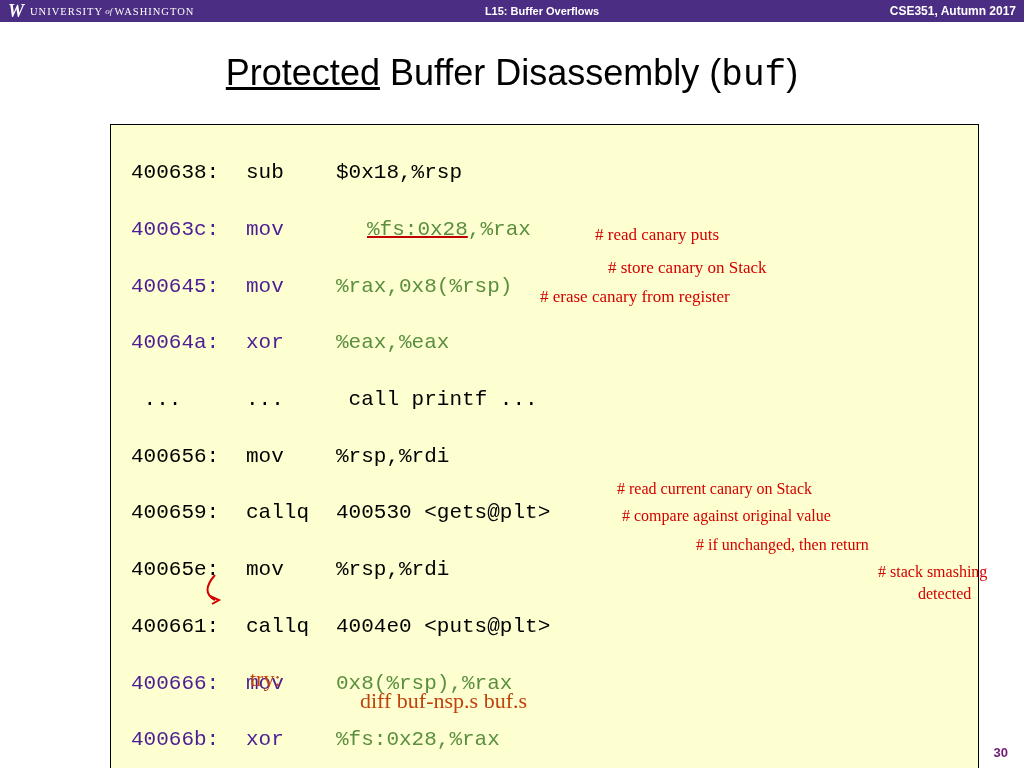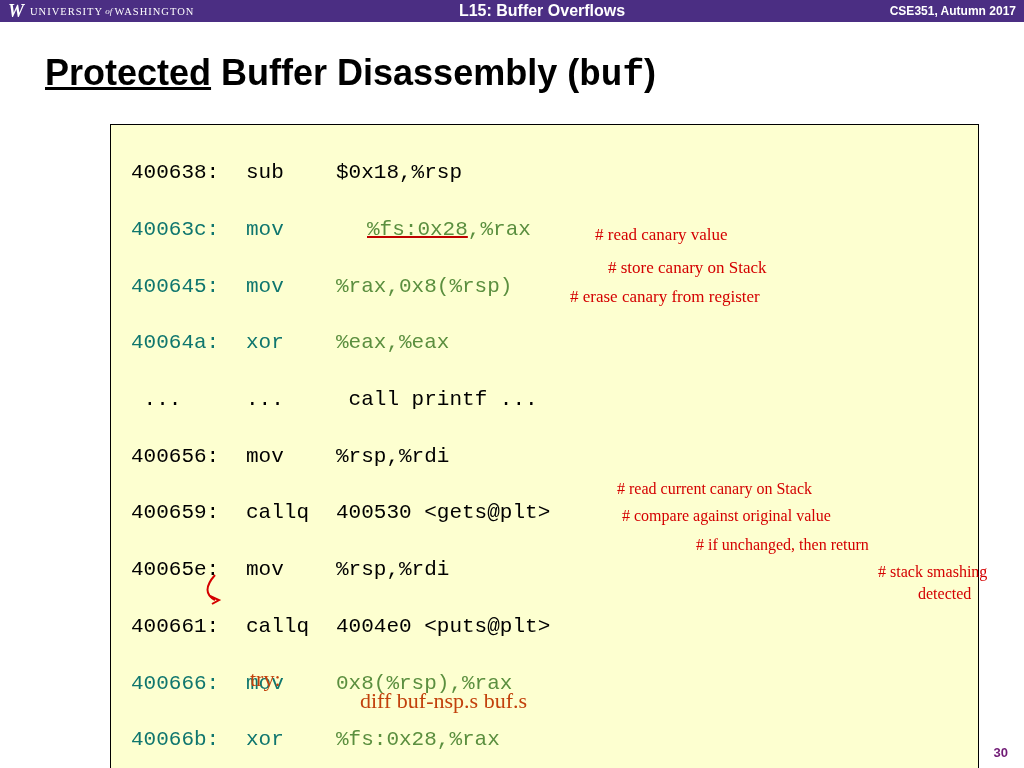--- a/index.html
+++ b/index.html
@@ -18,27 +18,28 @@
     align-items: center;
     justify-content: space-between;
     padding: 0 8px;
     color: white;
     font-size: 11px;
   }
   .header-left { display: flex; align-items: center; font-family: 'Times New Roman', serif; }
   .w-logo { font-size: 18px; font-weight: bold; font-style: italic; margin-right: 6px; }
   .univ-text { font-size: 10.5px; letter-spacing: 1px; }
   .univ-of { font-style: italic; font-size: 9px; }
-  .header-center { font-weight: bold; font-size: 16px; }
+  .header-center { font-weight: bold; font-size: 11px; }
   .header-right { font-weight: bold; font-size: 12px; }
   .content { padding: 30px 45px 0 45px; }
   .title {
     font-size: 36px;
-    font-weight: bold;
+    font-weight: normal;
     margin-bottom: 28px;
+    text-align: center;
   }
   .title .underlined { text-decoration: underline; }
   .title .mono { font-family: 'Courier New', monospace; }
   .subtitle {
     font-size: 24px;
     font-weight: bold;
     margin-left: 65px;
     margin-bottom: 4px;
   }
   .codebox {
@@ -48,21 +49,21 @@
     font-family: 'Courier New', monospace;
     font-size: 21px;
     padding: 6px 8px 6px 20px;
     line-height: 1.35;
     position: relative;
     white-space: pre;
   }
   .cline { display: block; position: relative; }
   .addr { display: inline-block; width: 115px; }
   .instr { display: inline-block; width: 90px; }
-  .red { color: #0f766e; }
+  .red { color: #4c1d95; }
   .green { color: #5b8f3f; }
   .ulgreen { text-decoration: underline; text-decoration-color: #c00000; text-decoration-thickness: 2px; margin-left: 31px; }
   .annot {
     position: absolute;
     font-family: 'Comic Sans MS', cursive;
     color: #d40000;
     font-size: 17px;
     white-space: nowrap;
   }
   .bottom-note {
@@ -112,23 +113,23 @@
 <span class="cline"><span class="addr">400661:</span><span class="instr">callq</span><span>4004e0 &lt;puts@plt&gt;</span></span>
 <span class="cline"><span class="addr red">400666:</span><span class="instr red">mov</span><span class="green">0x8(%rsp),%rax</span></span>
 <span class="cline"><span class="addr red">40066b:</span><span class="instr red">xor</span><span class="green">%fs:0x28,%rax</span></span>
 
 
 
 
   </div>
 </div>
 
-<div class="annot" style="left:595px; top:225px;"># read canary value</div>
+<div class="annot" style="left:595px; top:225px;"># read canary puts</div>
 <div class="annot" style="left:608px; top:258px;"># store canary on Stack</div>
-<div class="annot" style="left:570px; top:287px;"># erase canary from register</div>
+<div class="annot" style="left:540px; top:287px;"># erase canary from register</div>
 <div class="annot" style="left:617px; top:480px; font-size:16px;"># read current canary on Stack</div>
 <div class="annot" style="left:622px; top:507px; font-size:16px;"># compare against original value</div>
 <div class="annot" style="left:696px; top:536px; font-size:16px;text-align:right;"># if unchanged, then return</div>
 <div class="annot" style="left:878px; top:563px; font-size:16px;"># stack smashing</div>
 <div class="annot" style="left:918px; top:585px; font-size:16px;">detected</div>
 
 <svg class="arrow-svg" width="180" height="80">
   <path d="M 130 45 Q 115 62 130 70" stroke="#d40000" stroke-width="2" fill="none"></path>
   <path d="M 125 66 L 134 70 L 127 74" stroke="#d40000" stroke-width="2" fill="none"></path>
 </svg>

